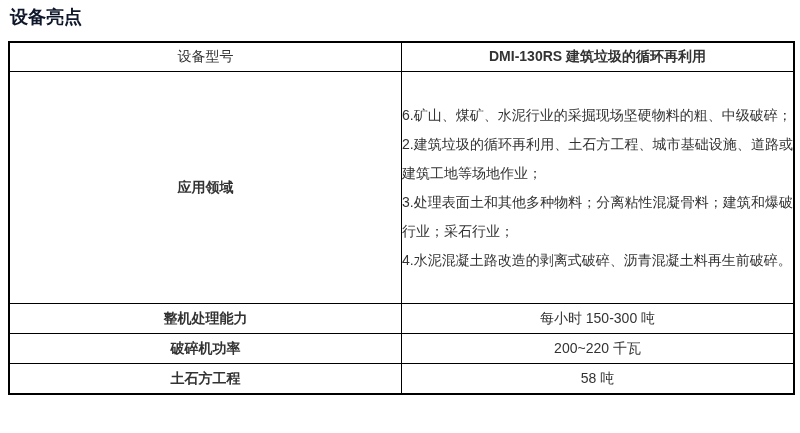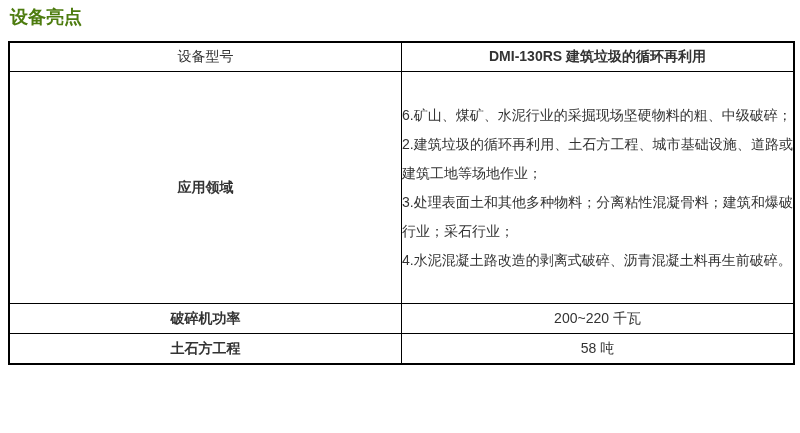--- a/index.html
+++ b/index.html
@@ -16,21 +16,21 @@
     width: 800px;
     height: 433px;
     overflow: hidden;
   }
   .title {
     margin: 0;
     padding: 7px 0 0 10px;
     font-size: 18px;
     line-height: 20px;
     font-weight: bold;
-    color: #4d7c0f;
+    color: #0f172a;
   }
   table.spec {
     border-collapse: collapse;
     table-layout: fixed;
     width: 784px;
     margin: 14px 0 0 8px;
     border: 2px solid #000000;
     font-size: 14px;
     color: #333333;
   }
@@ -78,20 +78,24 @@
     <tr class="row-app">
       <td class="col-label bold top-align">应用领域</td>
       <td class="col-value app-value">
         <p>6.矿山、煤矿、水泥行业的采掘现场坚硬物料的粗、中级破碎；</p>
         <p>2.建筑垃圾的循环再利用、土石方工程、城市基础设施、道路或建筑工地等场地作业；</p>
         <p>3.处理表面土和其他多种物料；分离粘性混凝骨料；建筑和爆破行业；采石行业；</p>
         <p>4.水泥混凝土路改造的剥离式破碎、沥青混凝土料再生前破碎。</p>
       </td>
     </tr>
 
+    <tr class="row-spec">
+      <td class="col-label bold">整机处理能力</td>
+      <td class="col-value">每小时 150-300 吨</td>
+    </tr>
 
 
     <tr class="row-spec">
       <td class="col-label bold">破碎机功率</td>
       <td class="col-value">200~220 千瓦</td>
     </tr>
 
     <tr class="row-spec">
       <td class="col-label bold">土石方工程</td>
       <td class="col-value">58 吨</td>

